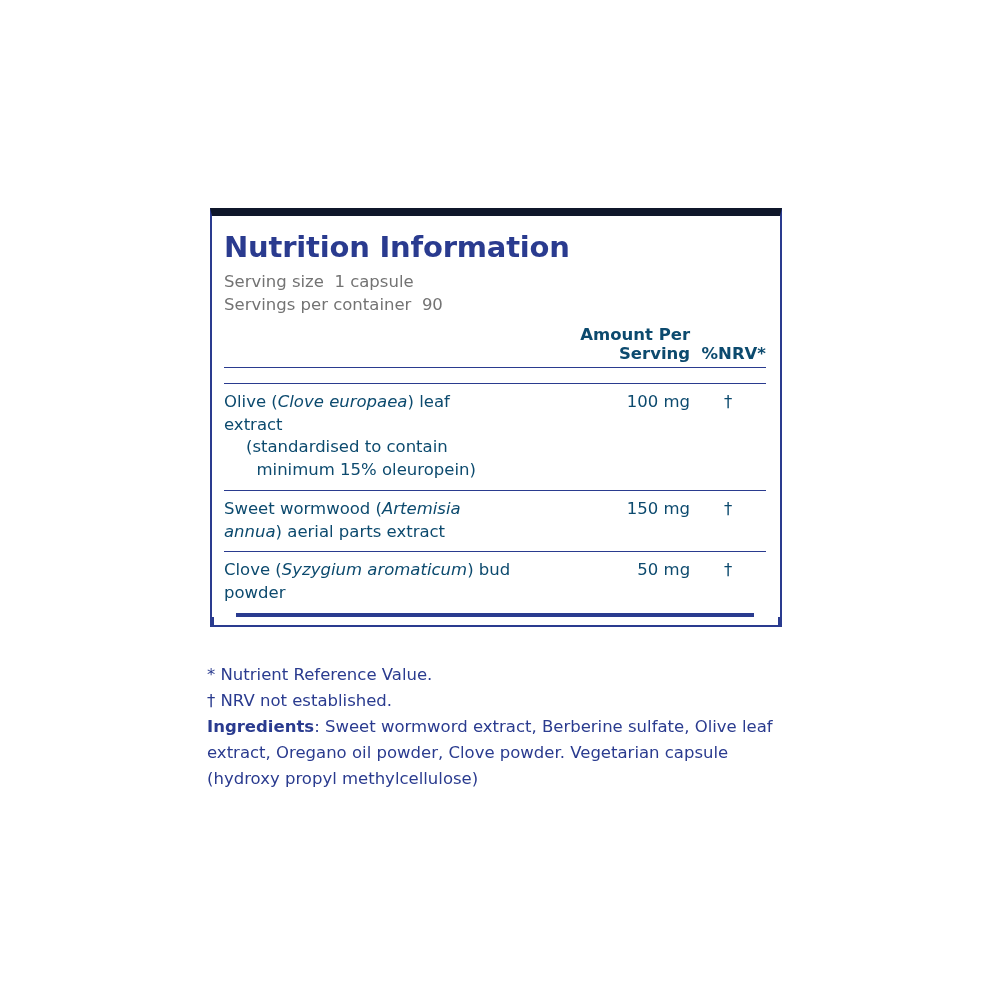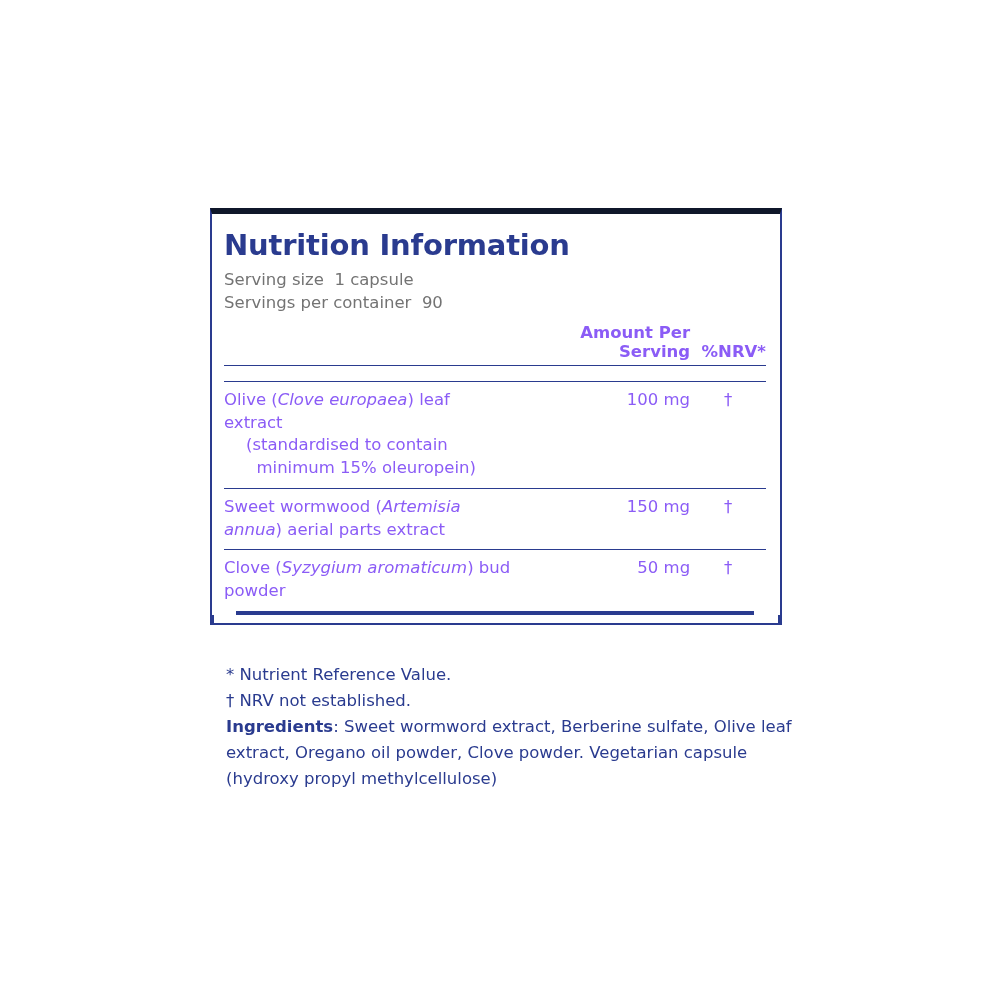--- a/index.html
+++ b/index.html
@@ -16,21 +16,21 @@
     overflow: hidden;
   }
 
   #panel {
     position: absolute;
     left: 210px;
     top: 208px;
     width: 572px;
     box-sizing: border-box;
     border: 2px solid #2a3b8f;
-    border-top: 6px solid #0f172a;
+    border-top: 8px solid #0f172a;
     border-bottom: none;
     padding: 0;
   }
 
   .panel-inner {
     padding: 12px 14px 0 12px;
   }
 
   h1.title {
     font-size: 29px;
@@ -45,21 +45,21 @@
     font-size: 16.5px;
     line-height: 1.42;
     color: #737373;
   }
 
   table.nutri {
     width: 100%;
     border-collapse: collapse;
     margin-top: 8px;
     font-size: 16.5px;
-    color: #8b5cf6;
+    color: #0c4a6e;
   }
 
   table.nutri th {
     font-weight: bold;
     text-align: right;
     padding: 0 0 4px 0;
     font-size: 16.5px;
     vertical-align: bottom;
   }
   th.col-blank { width: 53%; }
@@ -99,21 +99,21 @@
     border-left: 2px solid #2a3b8f;
     border-right: 2px solid #2a3b8f;
     border-bottom: 2px solid #2a3b8f;
     height: 10px;
     margin: 0 -14px 0 -12px;
     box-sizing: border-box;
   }
 
   #footnotes {
     position: absolute;
-    left: 226px;
+    left: 207px;
     top: 662px;
     width: 590px;
     font-size: 16.5px;
     line-height: 1.58;
     color: #2a3b8f;
   }
   #footnotes .fn { display: block; }
   #ingredients {
   }
   #ingredients .label { font-weight: bold; }

